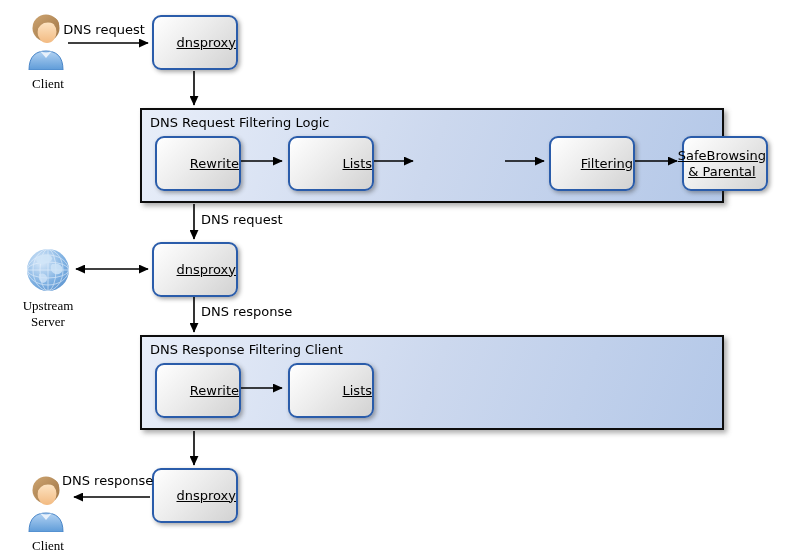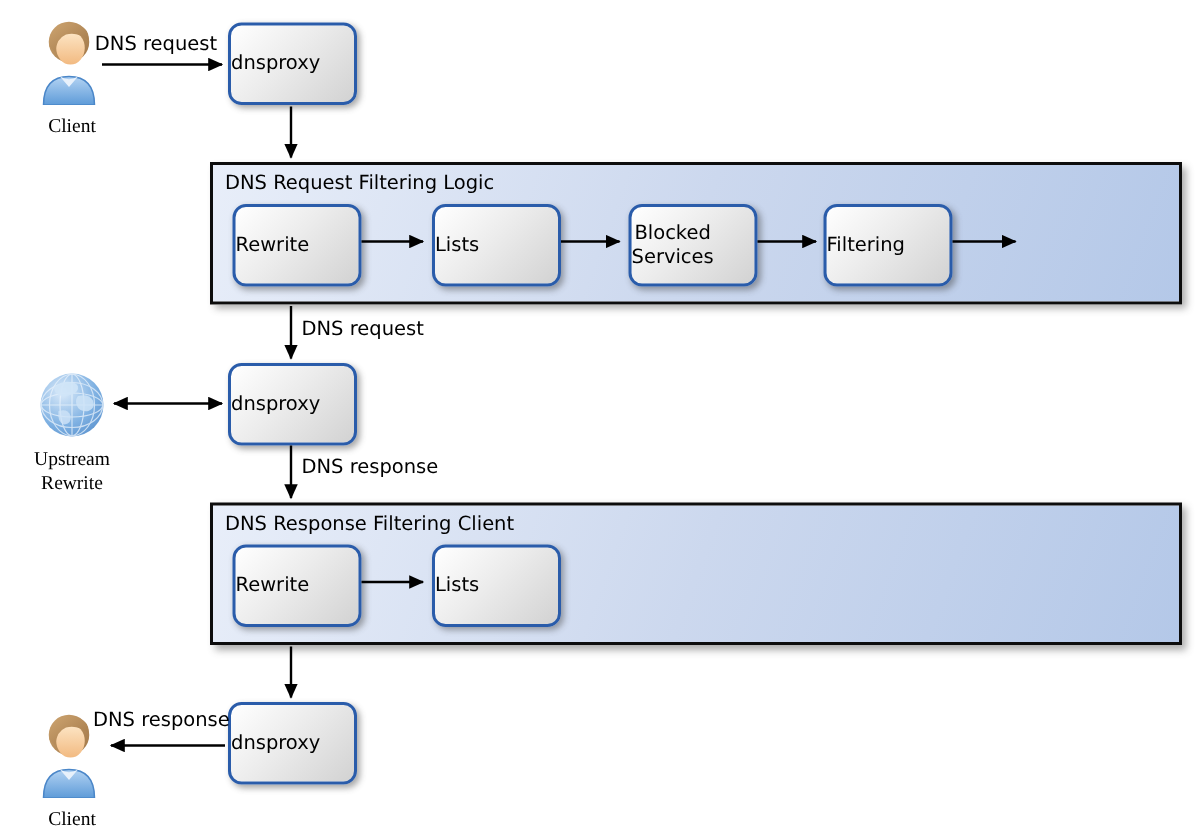--- a/index.html
+++ b/index.html
@@ -22,29 +22,30 @@
     position: absolute;
     width: 86px;
     height: 55px;
     box-sizing: border-box;
     border: 2px solid #2a5caa;
     border-radius: 9px;
     background: linear-gradient(135deg, #ffffff 0%, #ececec 45%, #d2d2d2 100%);
     box-shadow: 2px 2px 4px rgba(60,60,60,0.45);
     display: flex;
     align-items: center;
-    justify-content: flex-start;
+    justify-content: flex-end;
     text-align: center;
     line-height: 16px;
     z-index: 3;
+    text-decoration: underline;
   }
   
   .group {
     position: absolute;
-    width: 648px;
+    width: 584px;
     height: 95px;
     box-sizing: border-box;
     border: 2px solid #0d0d0d;
     background: linear-gradient(110deg, #e8eef9 0%, #ccd8ee 50%, #b4c8e8 100%);
     box-shadow: 3px 3px 5px rgba(70,70,70,0.45);
     z-index: 1;
   }
   .group-title {
     position: absolute;
     left: 8px;
@@ -135,21 +136,21 @@
         <ellipse cx="22" cy="22" rx="8" ry="20.5"></ellipse>
         <ellipse cx="22" cy="22" rx="15" ry="20.5"></ellipse>
         <line x1="1.5" y1="22" x2="42.5" y2="22"></line>
         <line x1="22" y1="1.5" x2="22" y2="42.5"></line>
       </g>
       <path d="M10,10 Q16,5 23,7 Q28,9 25,13 Q20,17 15,16 Q10,15 10,10 Z" fill="#cfe4f7" opacity="0.9"></path>
       <path d="M26,16 Q33,14 36,19 Q38,24 33,26 Q27,27 25,22 Q24,18 26,16 Z" fill="#cfe4f7" opacity="0.85"></path>
       <path d="M13,26 Q19,24 21,29 Q22,34 17,35 Q12,34 13,26 Z" fill="#cfe4f7" opacity="0.8"></path>
     </svg>
     <div class="actor-label prelines">Upstream
-Rewrite</div>
+Server</div>
   </div>
 
   <div class="actor" style="left:26px;top:474px;">
     <svg width="40" height="58" viewBox="0 0 40 58">
       <circle cx="20" cy="16" r="13.5" fill="url(#gHair)"></circle>
       <ellipse cx="21" cy="20" rx="9.5" ry="11" fill="url(#gSkin)"></ellipse>
       <path d="M7,19 Q6,3 22,4 Q34,5 33,15 Q26,9 18,11 Q11,14 11,23 Z" fill="url(#gHair)"></path>
       <path d="M3,58 C3,44 10,39 20,39 C30,39 37,44 37,58 Z" fill="url(#gShirt)" stroke="#4a86c8" stroke-width="1"></path>
       <path d="M14,39 L20,46 L26,39 Q20,42.5 14,39 Z" fill="#e8f1fb"></path>
     </svg>
@@ -167,26 +168,26 @@
   </div>
 
   <div class="group" style="left:140px;top:108px;">
     <div class="group-title">DNS Request Filtering Logic</div>
     <div class="proc" style="left:13px;top:26px;">
       <span class="prelines">Rewrite</span>
     </div>
     <div class="proc" style="left:146px;top:26px;">
       <span class="prelines">Lists</span>
     </div>
-    <div class="proc" style="left:277px;top:26px;">
-      <span class="prelines">Blocked
-Services</span>
-    </div>
     <div class="proc" style="left:407px;top:26px;">
       <span class="prelines">Filtering</span>
+    </div>
+    <div class="proc" style="left:540px;top:26px;">
+      <span class="prelines">SafeBrowsing
+&amp; Parental</span>
     </div>
   </div>
 
   <div class="group" style="left:140px;top:335px;">
     <div class="group-title">DNS Response Filtering Client</div>
     <div class="proc" style="left:13px;top:26px;">
       <span class="prelines">Rewrite</span>
     </div>
     <div class="proc" style="left:146px;top:26px;">
       <span class="prelines">Lists</span>

